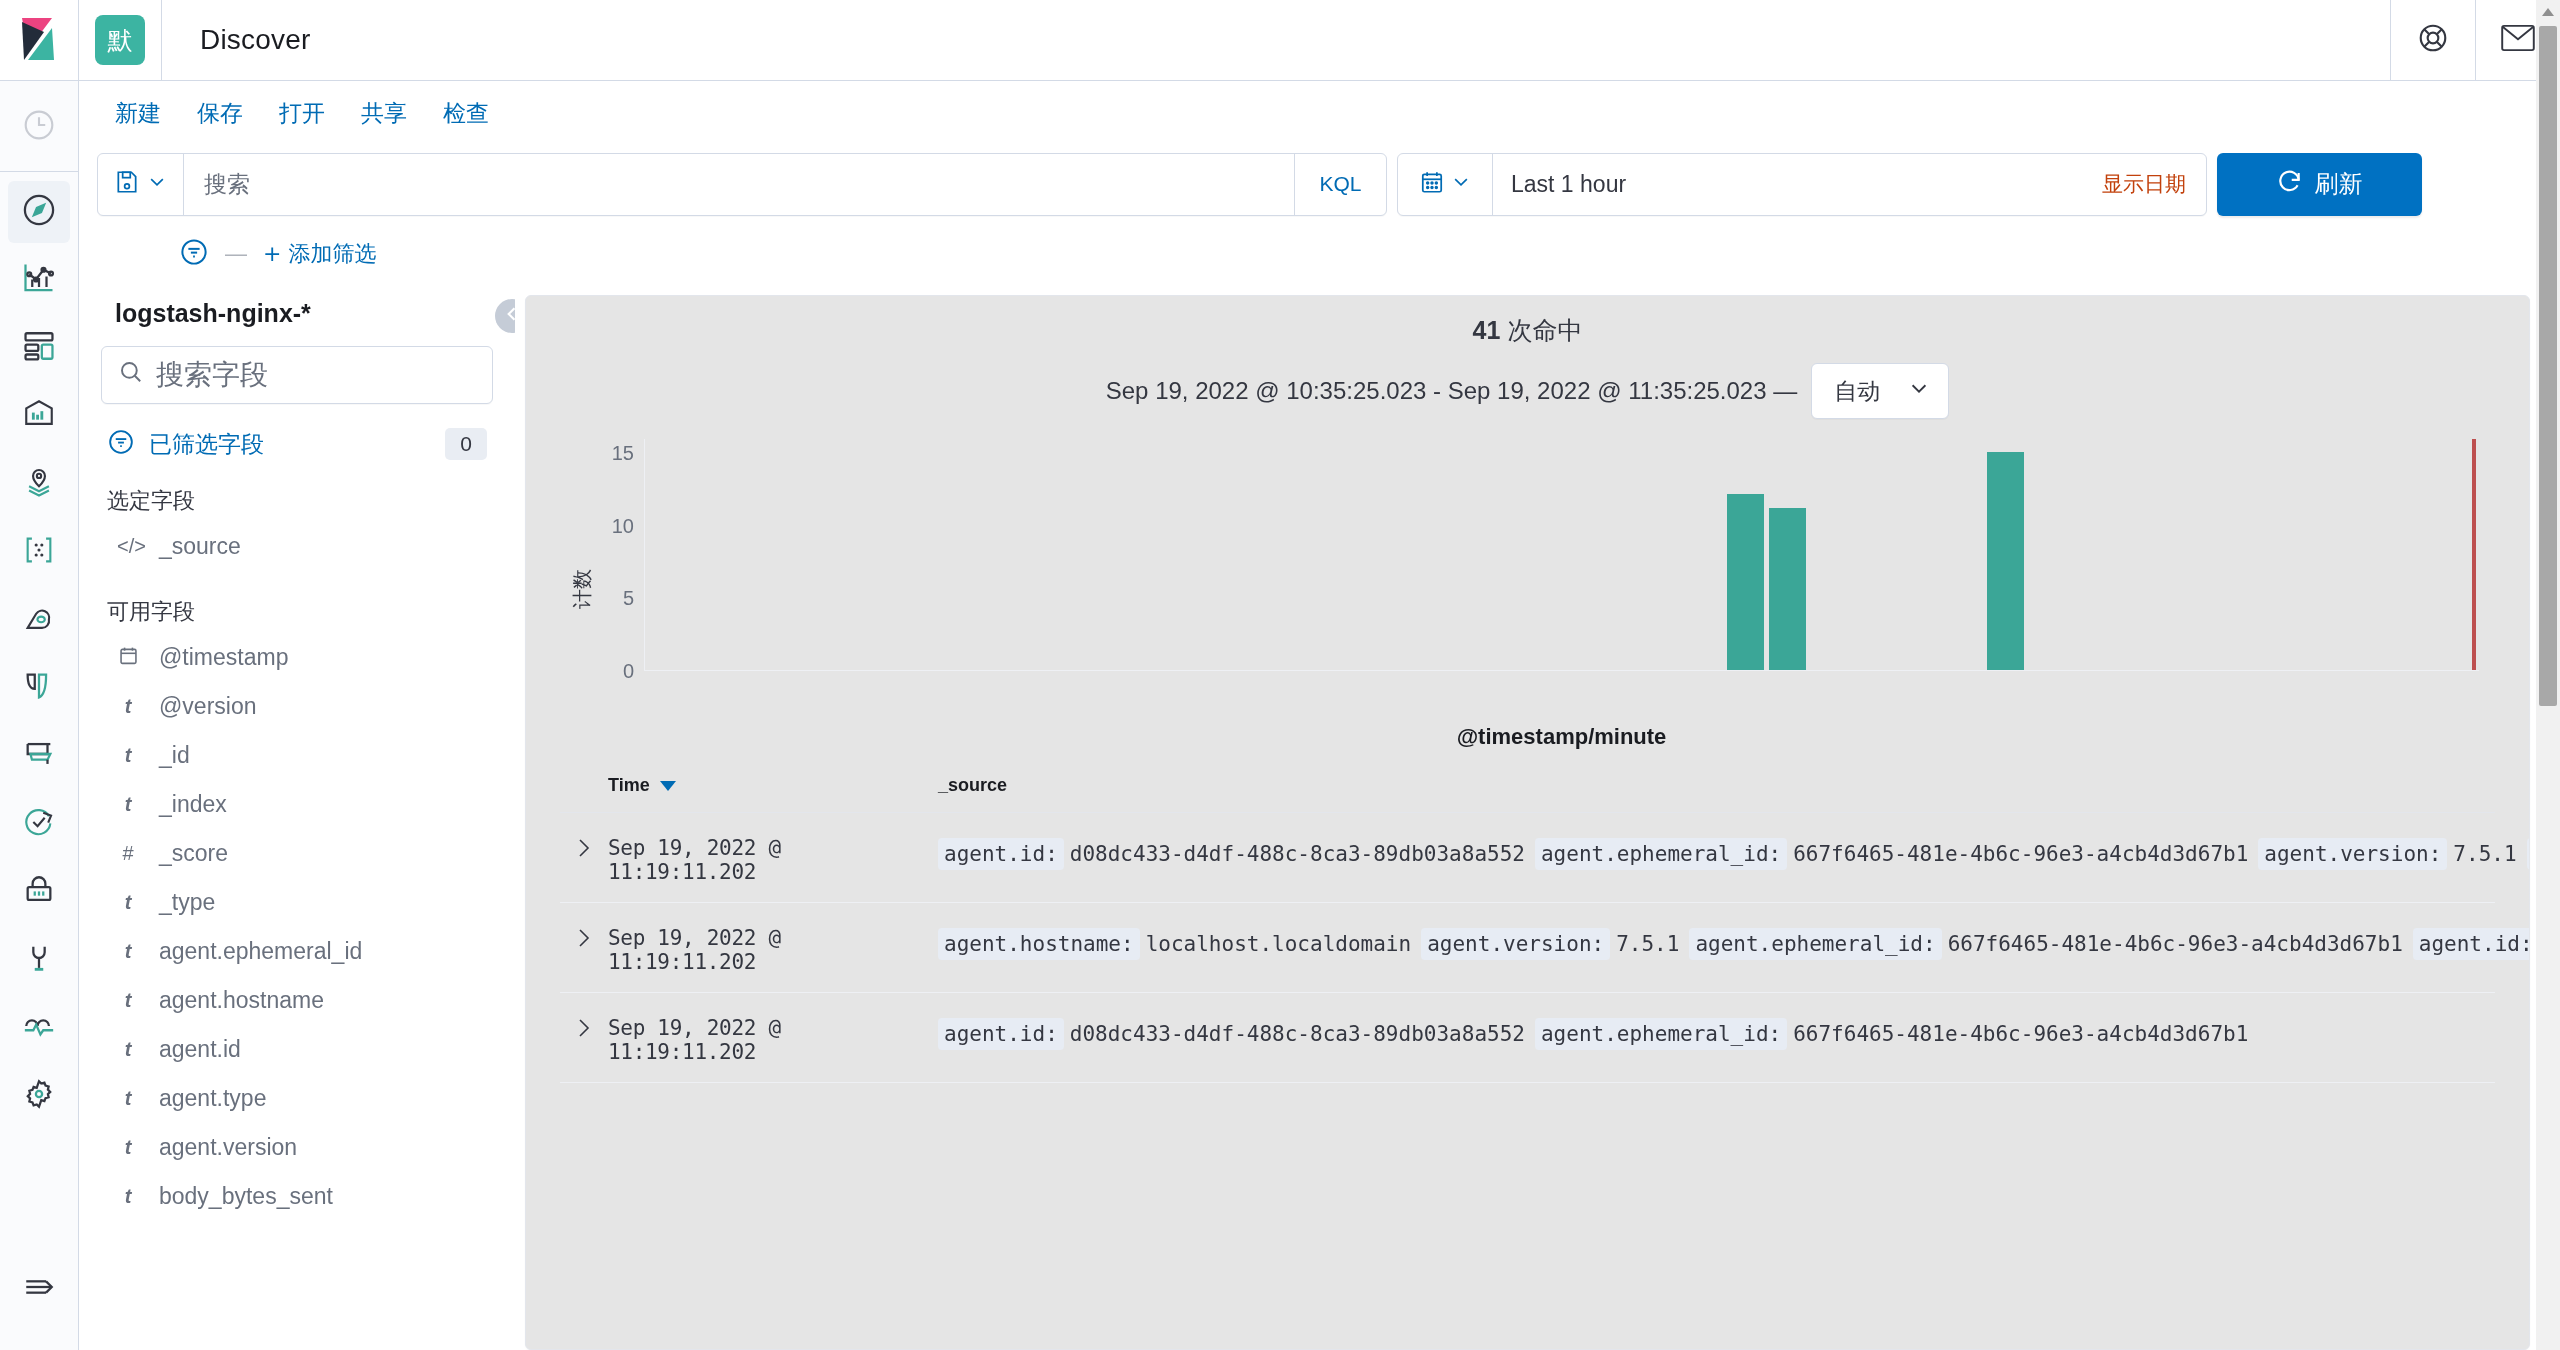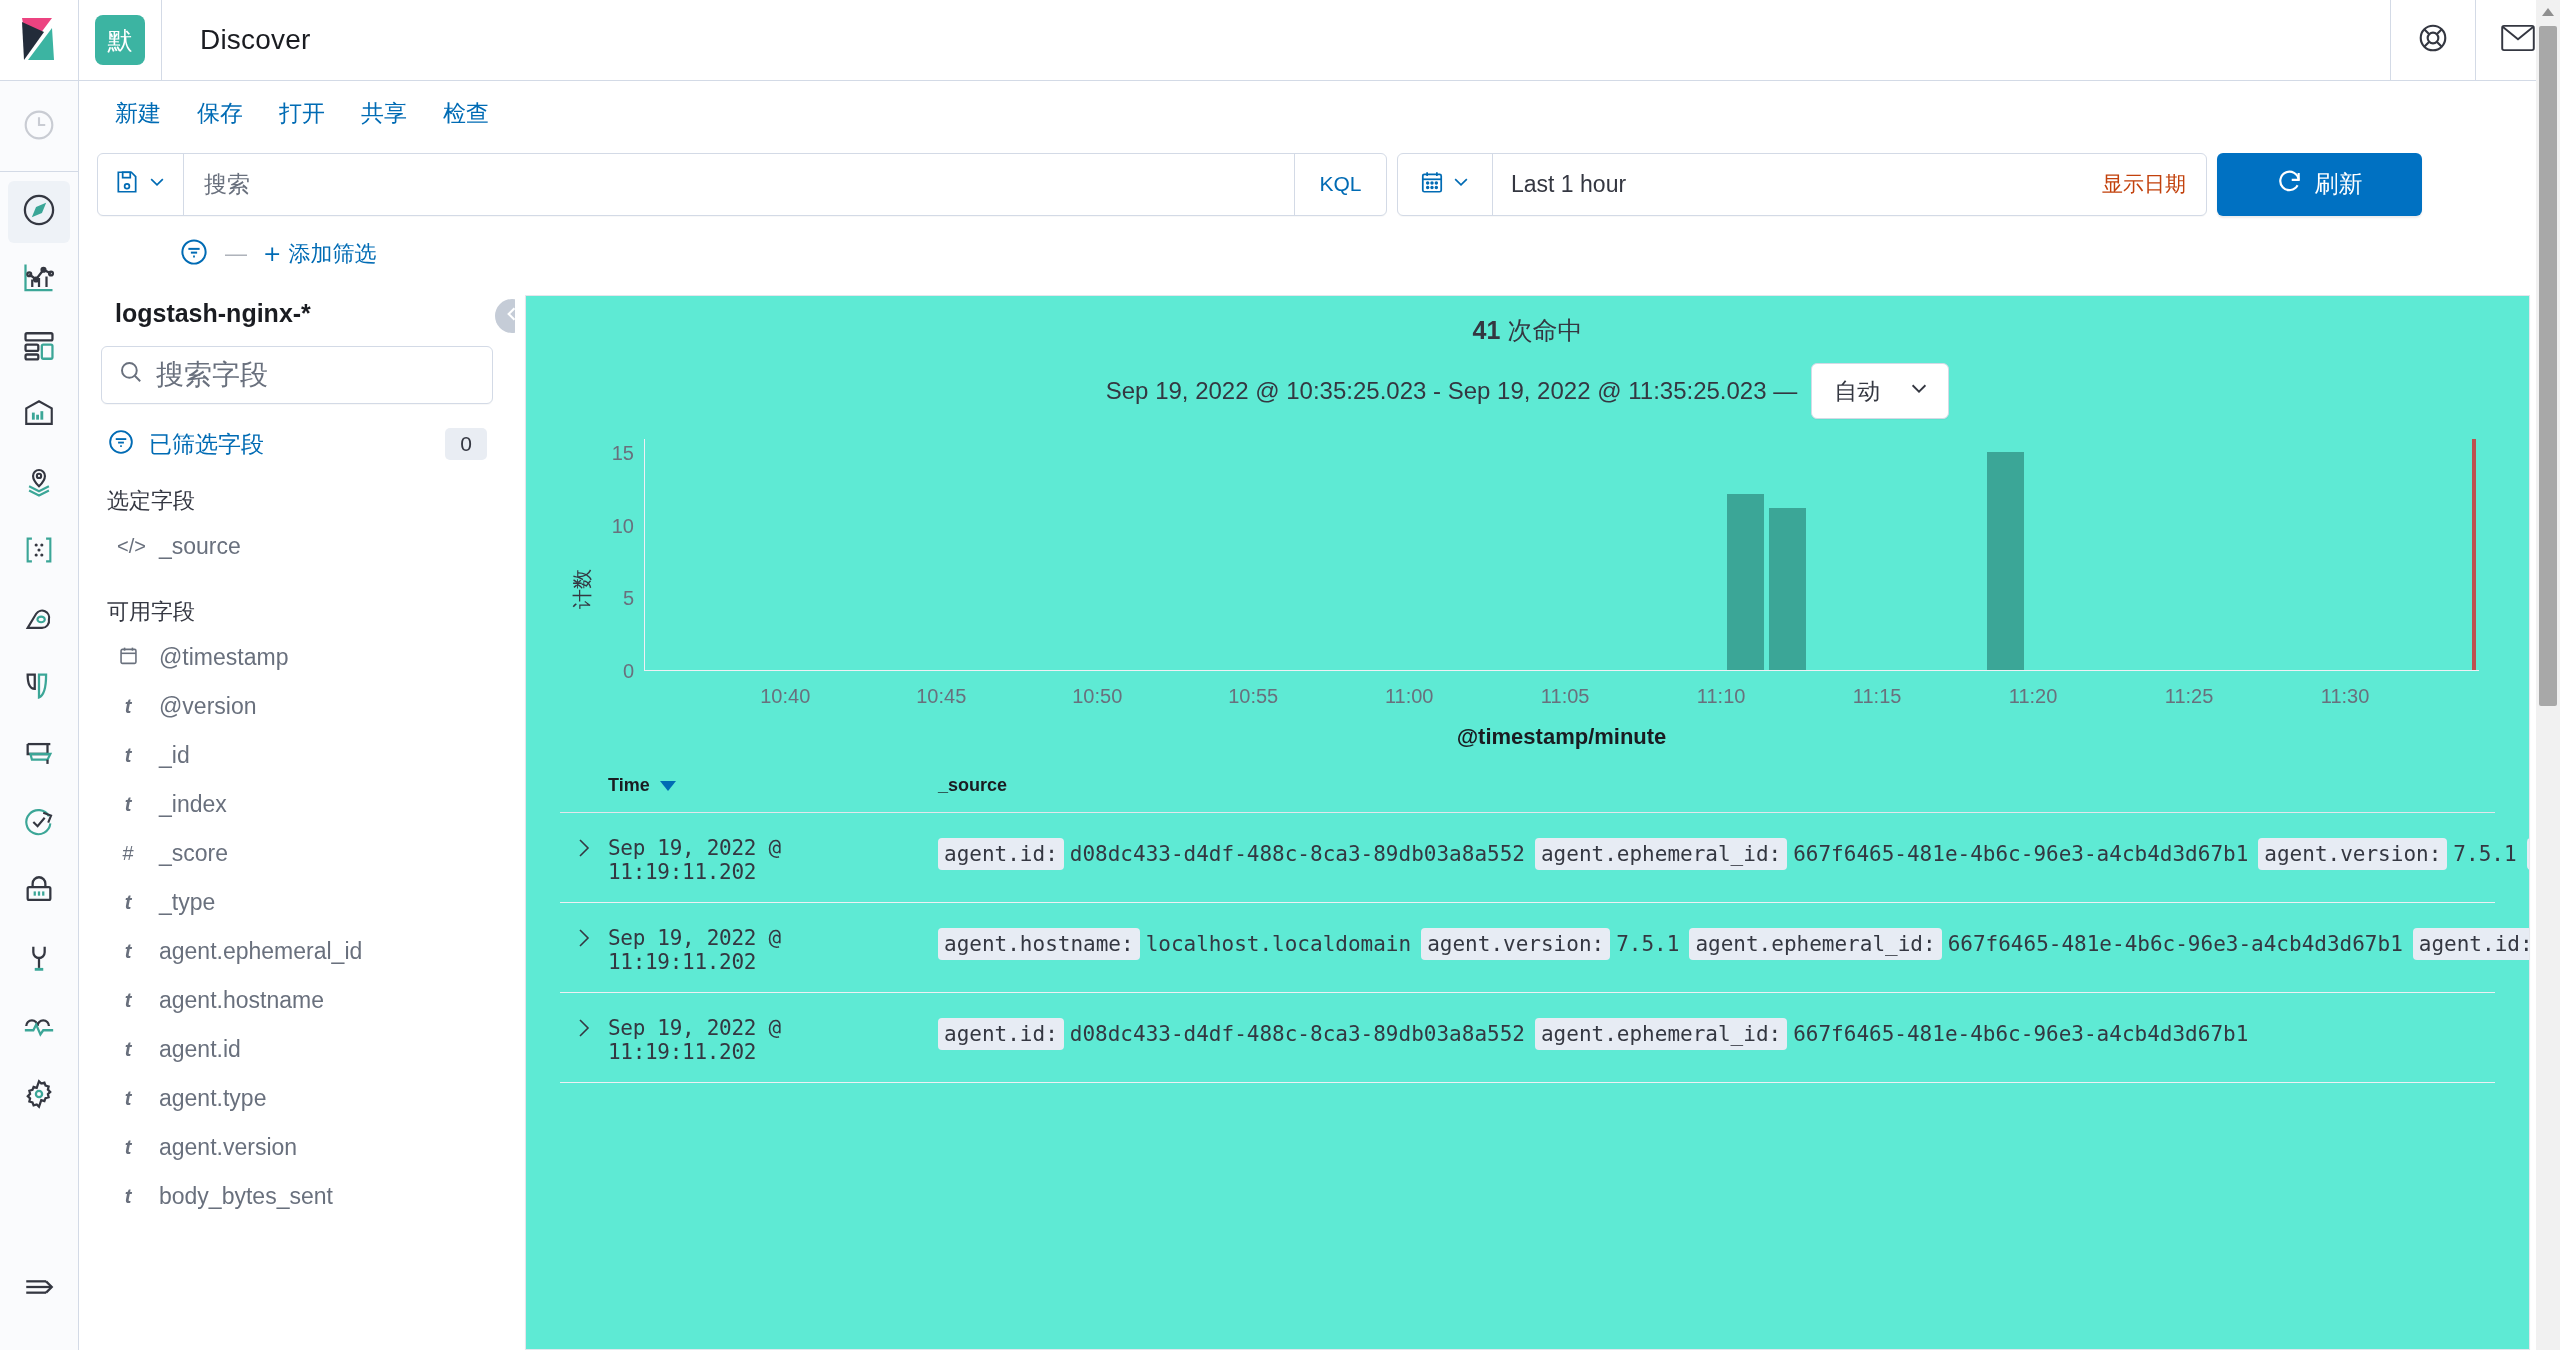--- a/index.html
+++ b/index.html
@@ -141,21 +141,21 @@
   .fld .ftype { width: 22px; text-align:center; flex:0 0 22px; color:#69707d; font-size:20px; }
   .fld .ftype.it { font-style:italic; font-weight:bold; }
   .collapse-btn {
     position:absolute; right: -14px; top: 14px; width:34px; height:34px; border-radius:50%;
     background:#c5ccd7; display:flex; align-items:center; justify-content:center; z-index:4;
   }
 
   
   .content { flex:1 1 auto; padding: 10px 30px 0 10px; min-width:0; overflow:hidden; }
   .panel {
-    background:#5eead4; border:1px solid #e3e6ec; border-radius:0; height:100%;
+    background:#e5e5e5; border:1px solid #e3e6ec; border-radius:6px; height:100%;
     box-shadow:0 1px 2px rgba(0,0,0,.03); overflow:hidden;
   }
   .hits { text-align:center; padding-top: 18px; font-size:25px; color:#343741; }
   .hits b { font-weight:bold; }
   .rangerow {
     display:flex; align-items:center; justify-content:center; gap:0px;
     padding-top: 16px; font-size:24px; color:#343741;
   }
   .interval-select {
     margin-left: 14px; border:1px solid #d3dae6; border-radius:6px; height:56px;
@@ -616,33 +616,20 @@
               <div class="ytick" style="top:232px">0</div>
               <div class="ytick" style="top:159px">5</div>
               <div class="ytick" style="top:87px">10</div>
               <div class="ytick" style="top:14px">15</div>
             </div>
             <div class="plot">
               <div class="bar" style="left:59.0%;width:2.0%;height:76%"></div>
               <div class="bar" style="left:61.3%;width:2.0%;height:70%"></div>
               <div class="bar" style="left:73.2%;width:2.0%;height:94.5%"></div>
               <div class="nowline" style="left:99.6%"></div>
-            </div>
-            <div class="xticks">
-              <div class="xtick" style="left:7.7%">10:40</div>
-              <div class="xtick" style="left:16.2%">10:45</div>
-              <div class="xtick" style="left:24.7%">10:50</div>
-              <div class="xtick" style="left:33.2%">10:55</div>
-              <div class="xtick" style="left:41.7%">11:00</div>
-              <div class="xtick" style="left:50.2%">11:05</div>
-              <div class="xtick" style="left:58.7%">11:10</div>
-              <div class="xtick" style="left:67.2%">11:15</div>
-              <div class="xtick" style="left:75.7%">11:20</div>
-              <div class="xtick" style="left:84.2%">11:25</div>
-              <div class="xtick" style="left:92.7%">11:30</div>
             </div>
             <div class="xlabel">@timestamp/minute</div>
           </div>
 
           <div class="tablehead">
             <div class="th th-time">
               <span>Time</span>
               <span class="sortcaret"></span>
             </div>
             <div class="th">_source</div>

